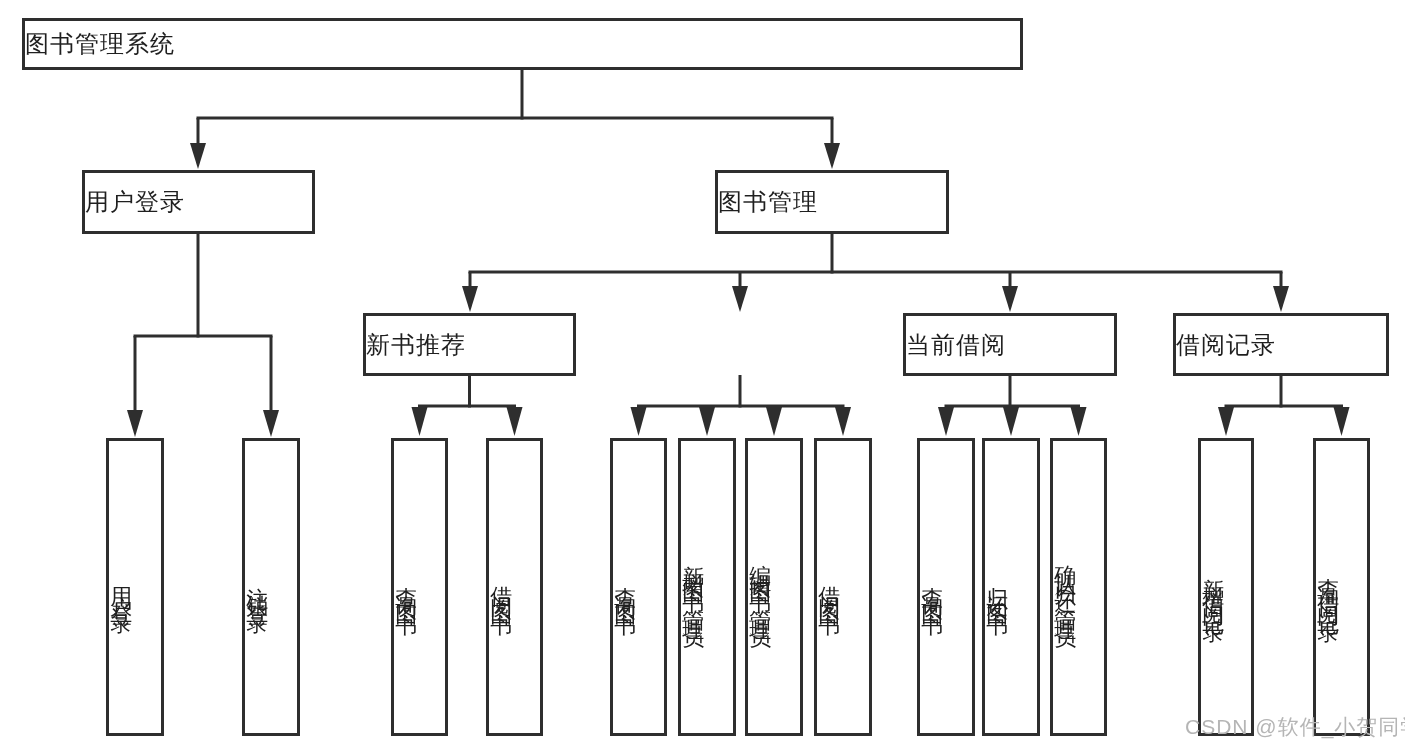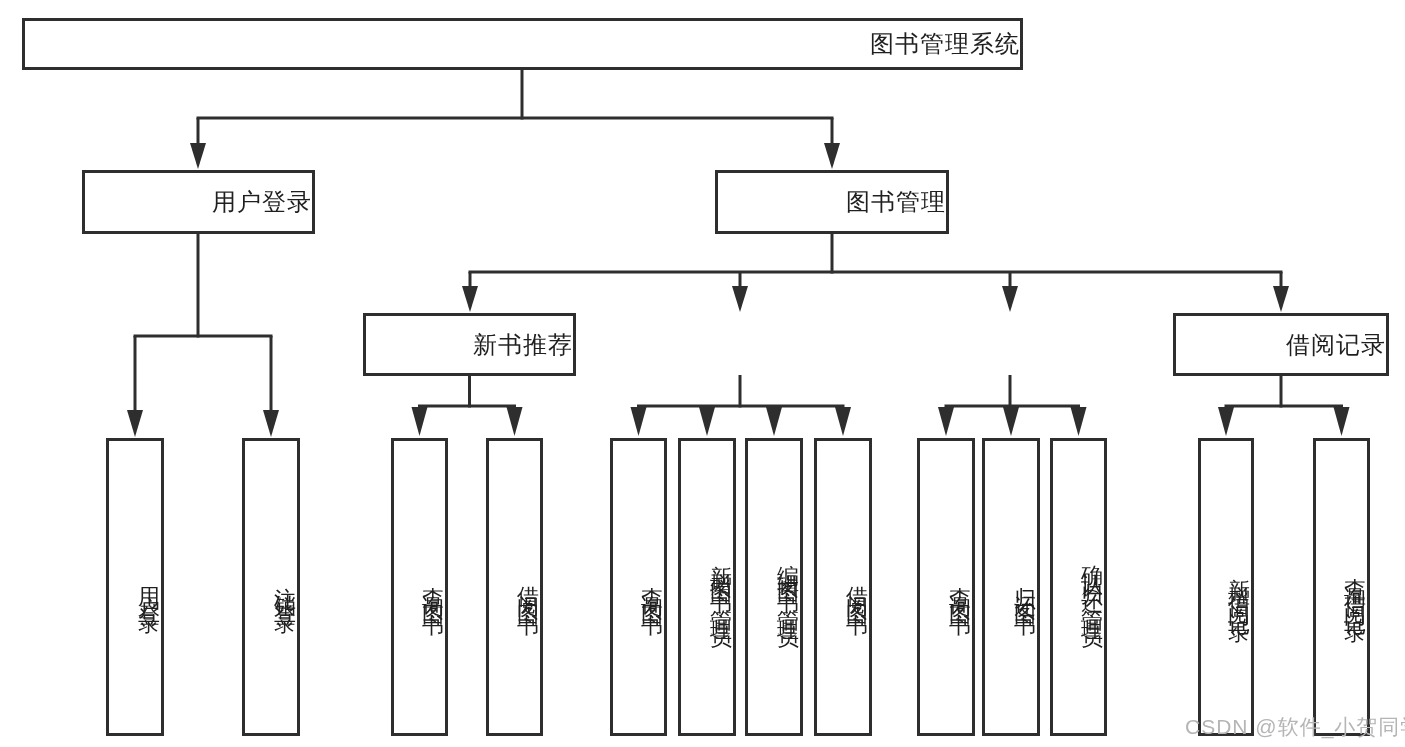--- a/index.html
+++ b/index.html
@@ -9,21 +9,21 @@
     background:#ffffff;
     font-family:"Liberation Sans","DejaVu Sans",sans-serif;
     overflow:hidden;
   }
   .wires{position:absolute;left:0;top:0;z-index:1;}
   .box{
     position:absolute;
     box-sizing:border-box;
     border:3px solid #2e2e2e;
     background:#ffffff;
-    display:flex;align-items:center;justify-content:flex-end;
+    display:flex;align-items:center;justify-content:flex-start;
     color:#1f1f1f;
     z-index:2;
   }
   .hbox{font-size:24px;letter-spacing:1px;}
   .leaf{top:438px;height:298px;}
   .vtext{
     writing-mode:vertical-rl;
     text-orientation:mixed;
     font-size:22px;
     letter-spacing:9px;
@@ -120,20 +120,23 @@
   <div class="box hbox" style="left:82px;top:170px;width:233px;height:64px">
     <span>用户登录</span>
   </div>
   <div class="box hbox" style="left:715px;top:170px;width:234px;height:64px">
     <span>图书管理</span>
   </div>
 
   <div class="box hbox" style="left:363px;top:313px;width:213px;height:63px">
     <span>新书推荐</span>
   </div>
+  <div class="box hbox" style="left:903px;top:313px;width:214px;height:63px">
+    <span>当前借阅</span>
+  </div>
   <div class="box hbox" style="left:1173px;top:313px;width:216px;height:63px">
     <span>借阅记录</span>
   </div>
 
   <div class="box leaf" style="left:106px;width:58px">
     <span class="vtext">用户登录</span>
   </div>
   <div class="box leaf" style="left:242px;width:58px">
     <span class="vtext">注销登录</span>
   </div>

